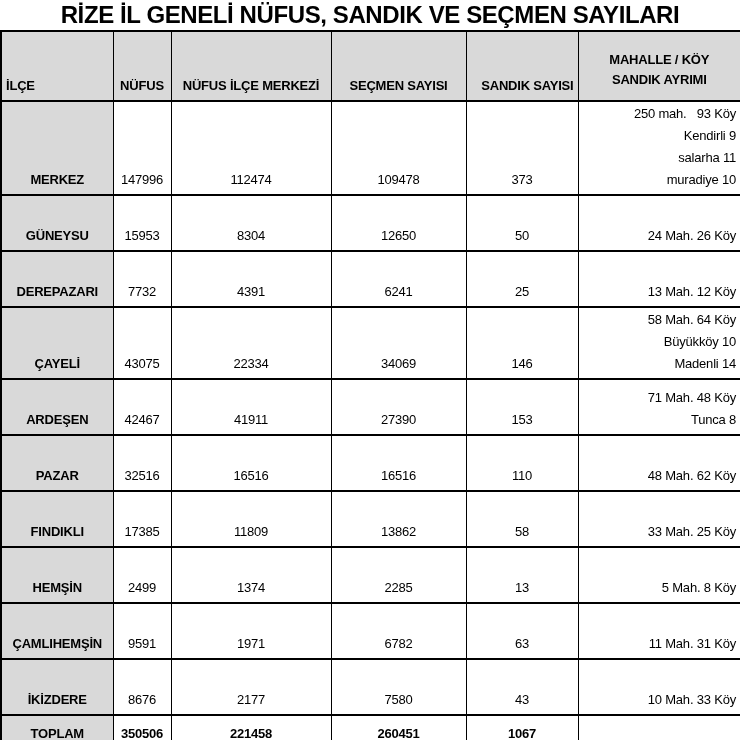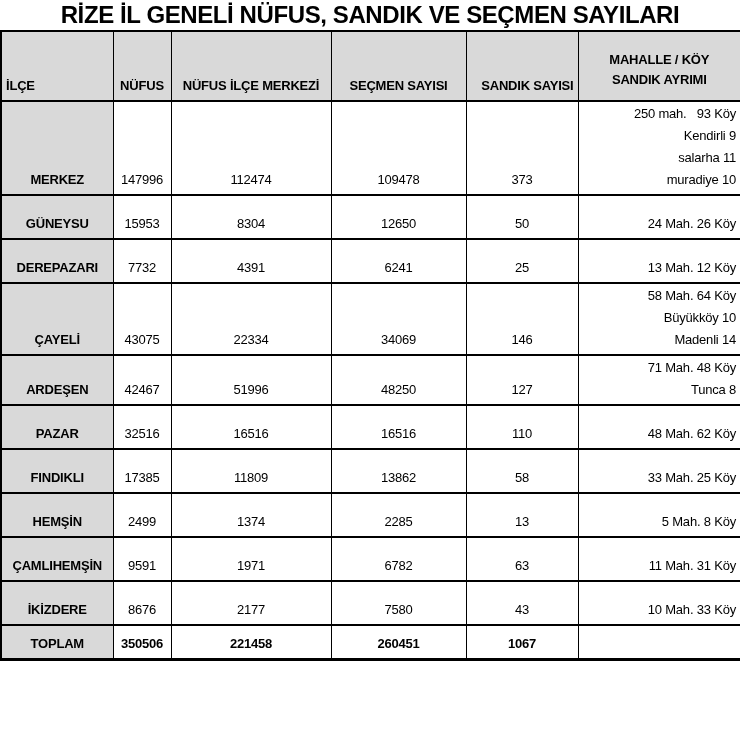--- a/index.html
+++ b/index.html
@@ -48,21 +48,21 @@
   thead th { background: #d9d9d9; font-weight: bold; text-align: left; }
   thead th.h-right  { text-align: center; }
   thead th.h-center { text-align: right; }
   thead th.h-mahalle {
     text-align: center;
     white-space: pre-wrap;
     padding-bottom: 10px;
     line-height: 20px;
   }
 
-  tbody tr { height: 44px; }
+  tbody tr { height: 56px; }
   td.ilce-cell {
     background: #d9d9d9;
     font-weight: bold;
     text-align: center;
     white-space: nowrap;
   }
   td.num-cell { text-align: center; font-weight: normal; white-space: nowrap; }
   td.mahalle-cell {
     text-align: right;
     font-weight: normal;
@@ -139,23 +139,23 @@
     <td class="num-cell">34069</td>
     <td class="num-cell">146</td>
     <td class="mahalle-cell">58 Mah. 64 Köy
 Büyükköy 10
 Madenli 14</td>
   </tr>
 
   <tr>
     <td class="ilce-cell">ARDEŞEN</td>
     <td class="num-cell">42467</td>
-    <td class="num-cell">51996</td>
-    <td class="num-cell">48250</td>
-    <td class="num-cell">127</td>
+    <td class="num-cell">41911</td>
+    <td class="num-cell">27390</td>
+    <td class="num-cell">153</td>
     <td class="mahalle-cell">71 Mah. 48 Köy
 Tunca 8</td>
   </tr>
 
   <tr>
     <td class="ilce-cell">PAZAR</td>
     <td class="num-cell">32516</td>
     <td class="num-cell">16516</td>
     <td class="num-cell">16516</td>
     <td class="num-cell">110</td>

